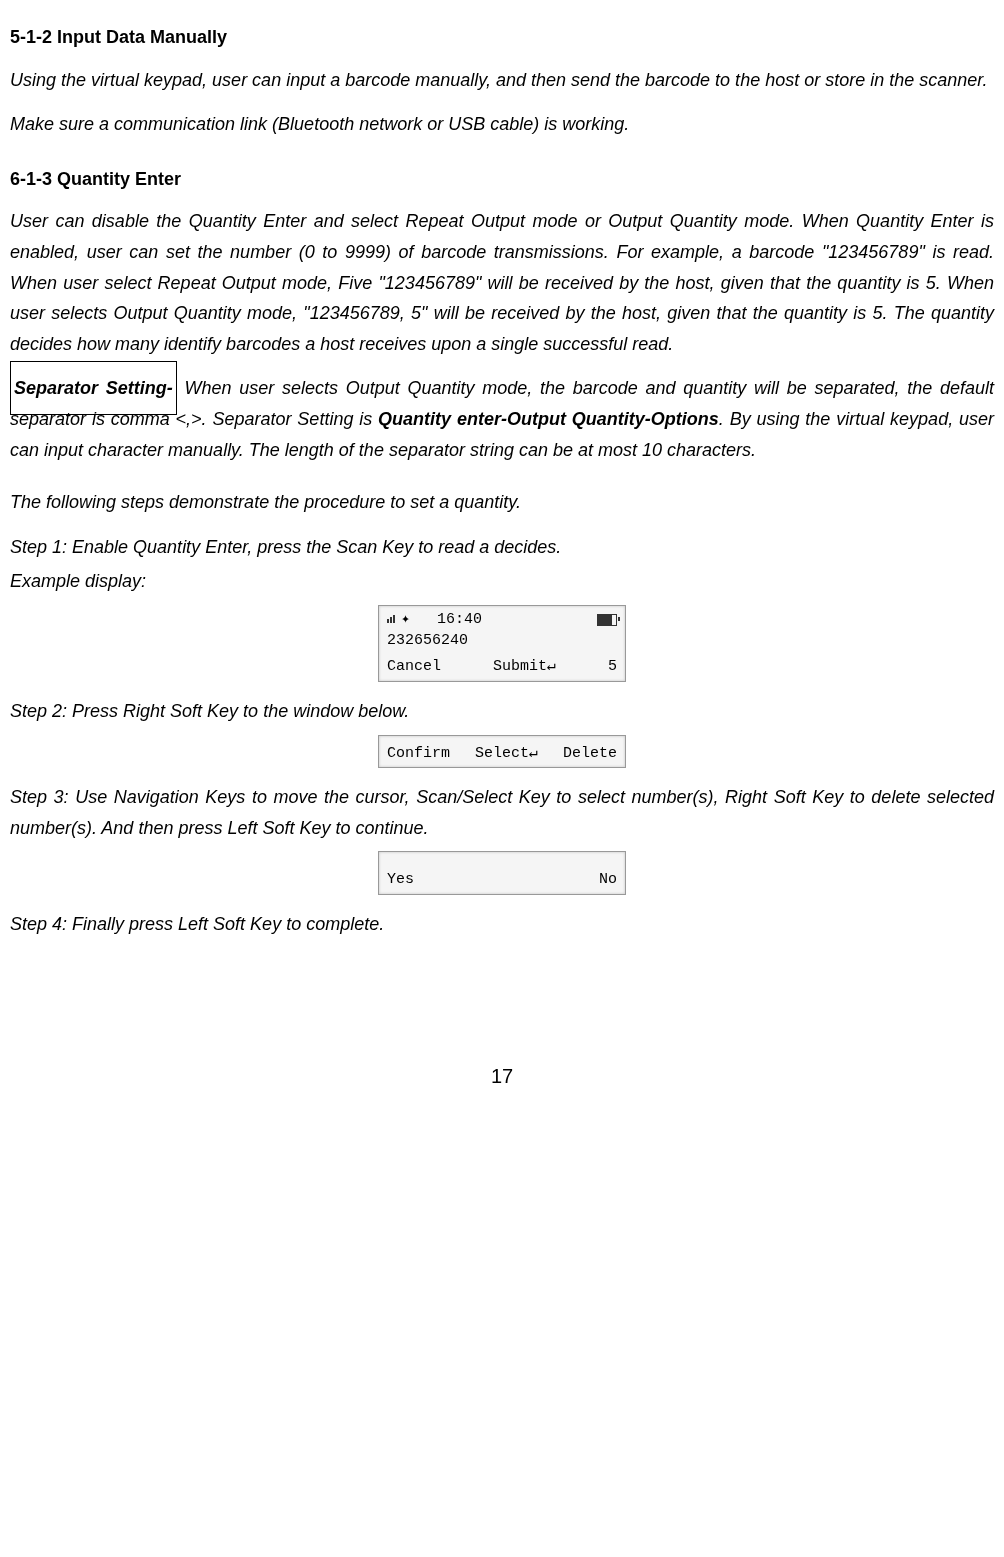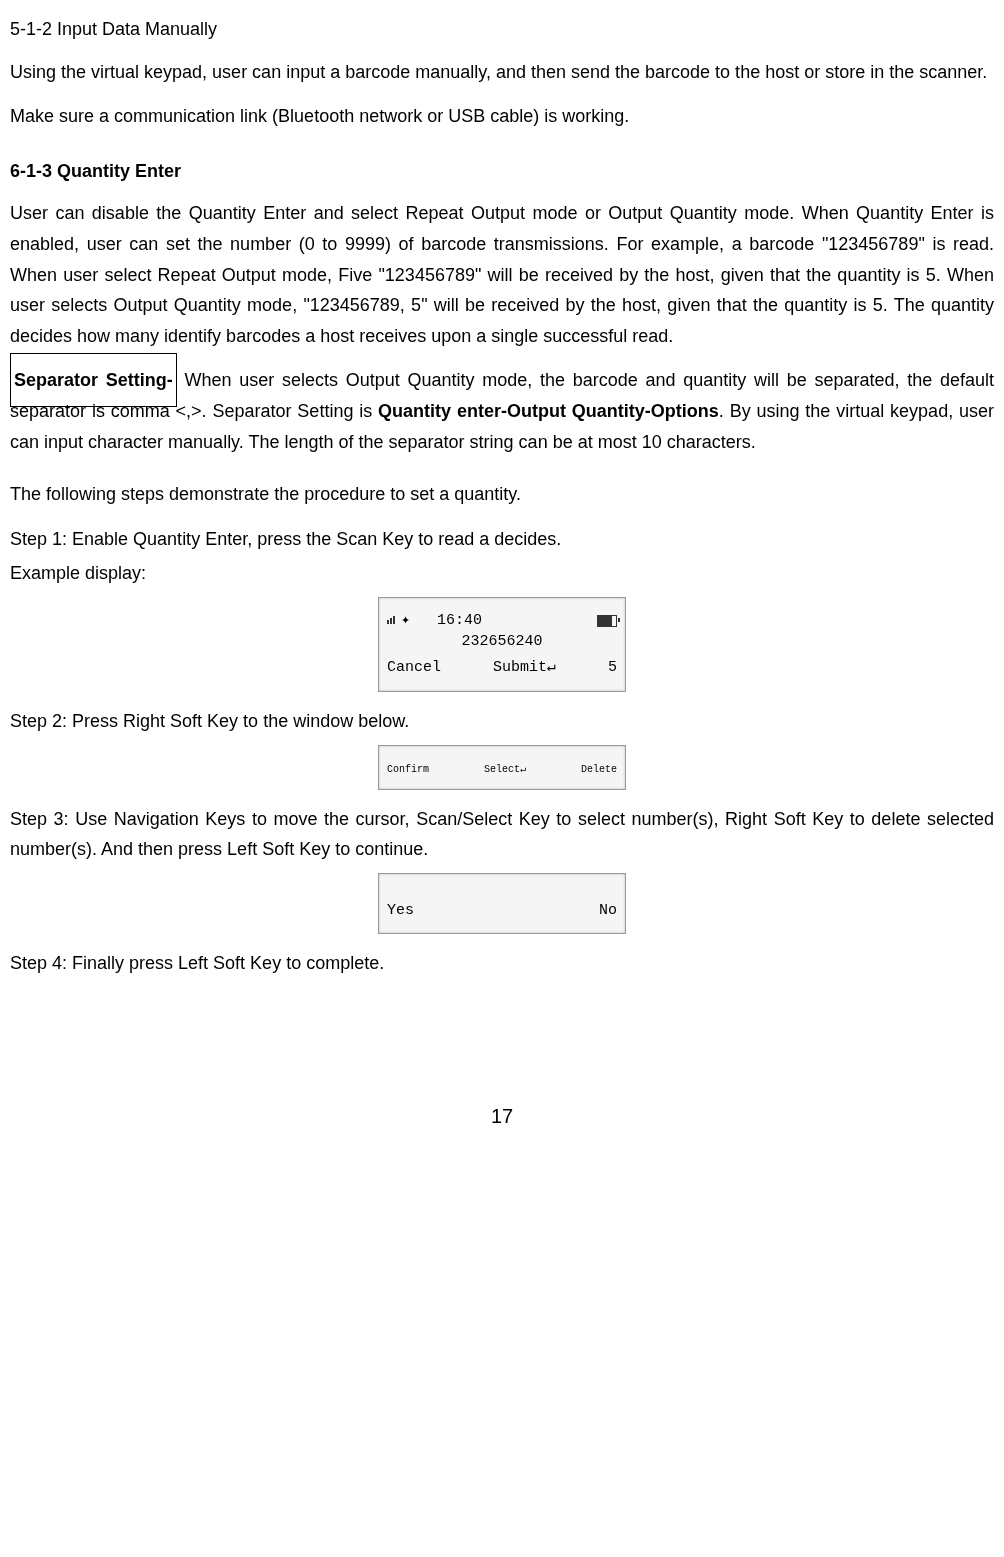--- a/index.html
+++ b/index.html
@@ -6,53 +6,53 @@
       font-family: Arial, sans-serif;
       font-size: 18px;
       line-height: 1.7;
       color: #000;
       margin: 0;
       padding: 10px 10px 10px 10px;
       background: #fff;
       width: 984px;
     }
     .heading {
-      font-weight: normal;
-      margin-top: 4px;
+      font-weight: bold;
+      margin-top: 12px;
       margin-bottom: 12px;
     }
     .heading2 {
       font-weight: bold;
       margin-top: 24px;
       margin-bottom: 12px;
     }
     p {
       margin: 1px 0 14px 0;
       text-align: justify;
+      font-style: italic;
     }
     .boxed {
       border: 1.5px solid #000;
       padding: 16px 3px;
       font-weight: bold;
       display: inline;
     }
     .bold {
       font-weight: bold;
     }
     .lcd-screen {
       border: 1px solid #999;
       background: #f5f5f5;
       width: 230px;
       margin: 8px auto 14px auto;
-      padding: 13px 8px;
+      padding: 4px 8px;
       font-family: "Courier New", monospace;
       font-size: 15px;
       line-height: 1.3;
       box-shadow: inset 0 0 3px rgba(0,0,0,0.2);
-      text-align: center;
     }
     .lcd-top {
       display: flex;
       justify-content: space-between;
       align-items: center;
       margin-bottom: 2px;
     }
     .lcd-body {
       min-height: 22px;
       font-family: "Courier New", monospace;
@@ -147,21 +147,21 @@
   <div class="lcd-bottom">
     <span>Cancel</span>
     <span>Submit↵</span>
     <span>5</span>
   </div>
 </div>
 
 <p style="margin-bottom:4px;">Step 2: Press Right Soft Key to the window below.</p>
 
 <div class="lcd-screen">
-  <div class="lcd-bottom" style="font-size:10px;">
+  <div class="lcd-bottom" style="font-size:15px;">
     <span>Confirm</span>
     <span>Select↵</span>
     <span>Delete</span>
   </div>
 </div>
 
 <p style="margin-bottom:4px;">Step 3: Use Navigation Keys to move the cursor, Scan/Select Key to select number(s), Right Soft Key to delete selected number(s). And then press Left Soft Key to continue.</p>
 
 <div class="lcd-screen">
   <div class="lcd-bottom" style="margin-top:14px;">

